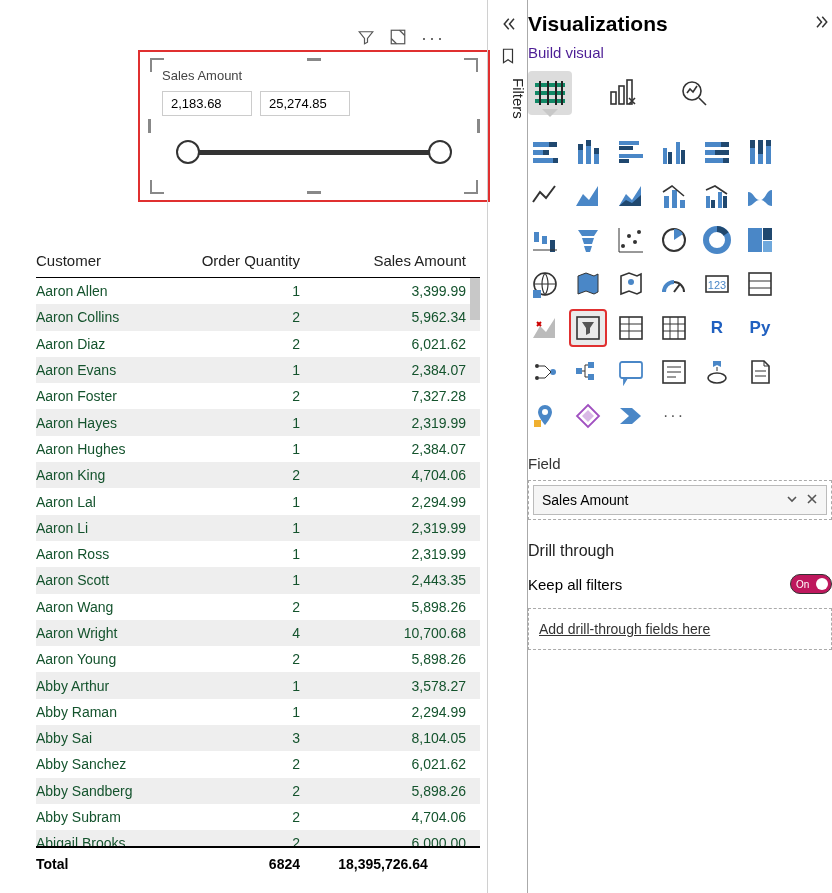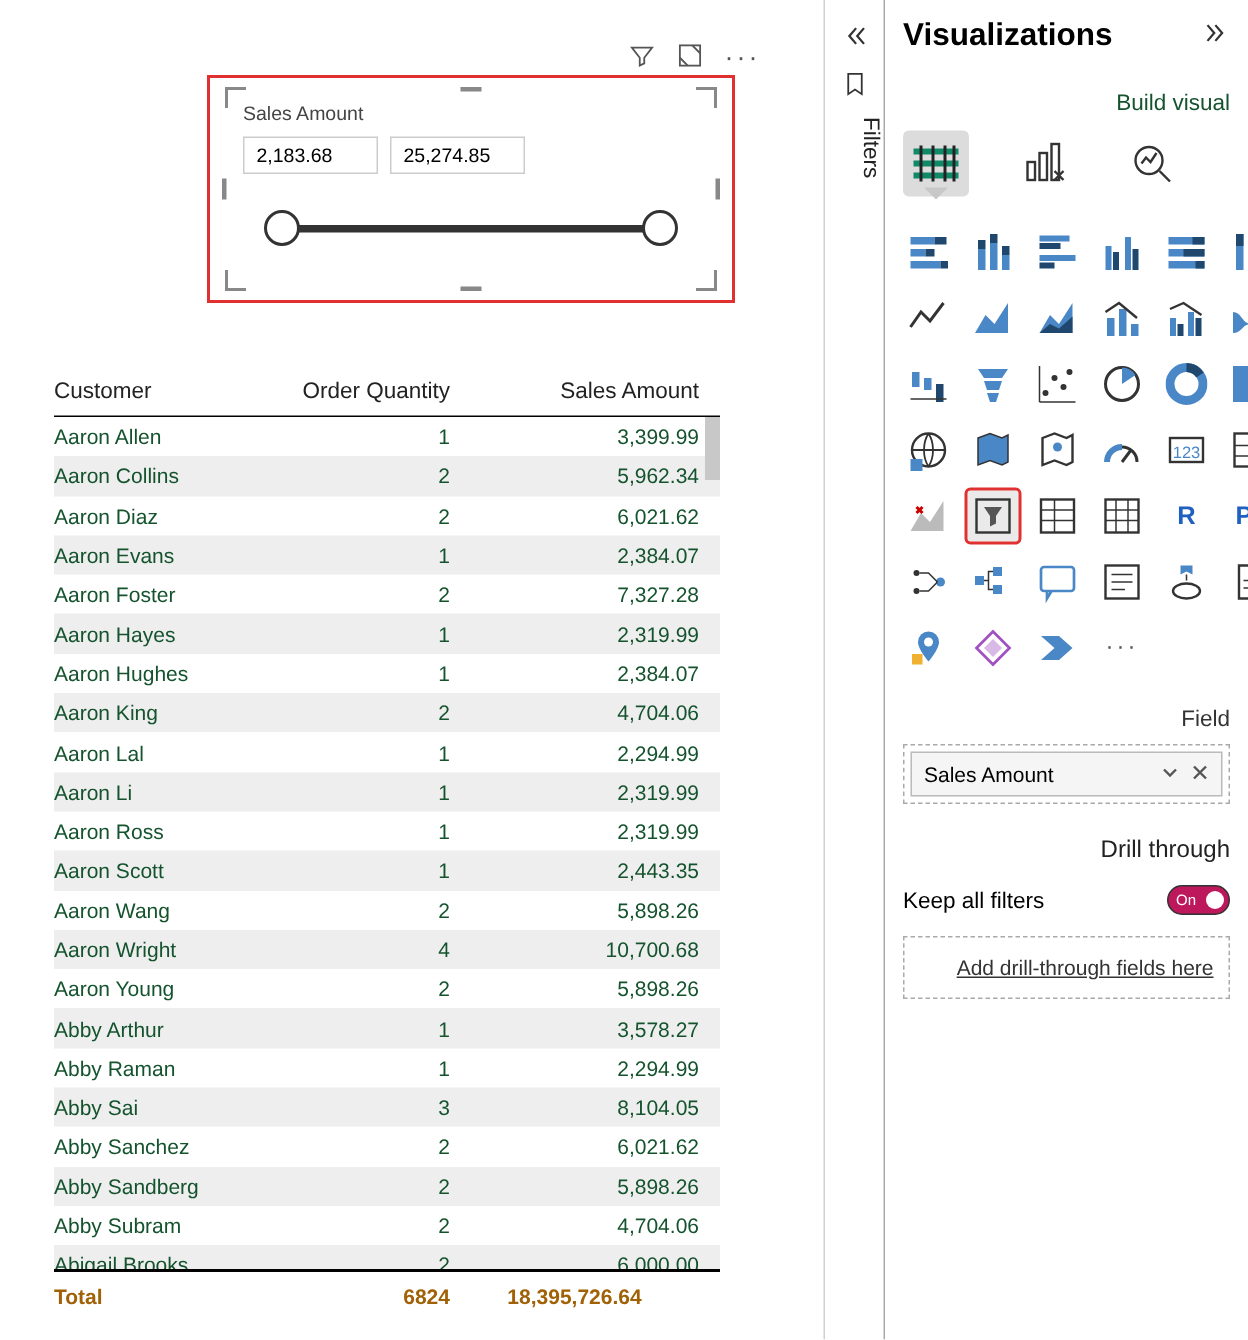--- a/index.html
+++ b/index.html
@@ -38,34 +38,34 @@
   .thead .c2 { flex: 0 0 114px; text-align: right; }
   .thead .c3 { flex: 1; text-align: right; padding-right: 14px; }
   .tbody { flex: 1; overflow: hidden; position: relative; }
   .trow { display: flex; font-size: 14px; color: #14532d; height: 26.3px; align-items: center; }
   .trow:nth-child(even) { background: #eee; }
   .trow .c1 { flex: 0 0 150px; }
   .trow .c2 { flex: 0 0 114px; text-align: right; }
   .trow .c3 { flex: 1; text-align: right; padding-right: 14px; }
   .scroll-track { position: absolute; top: 0; right: 0; width: 10px; height: 100%; }
   .scroll-thumb { position: absolute; right: 0; top: 0; width: 10px; height: 42px; background: #c8c8c8; }
-  .tfoot { display: flex; font-size: 14px; font-weight: 700; color: #a16207; border-top: 2px solid #000; padding: 8px 0 0; }
+  .tfoot { display: flex; font-size: 14px; font-weight: 700; color: #000000; border-top: 2px solid #000; padding: 8px 0 0; }
   .tfoot .c1 { flex: 0 0 150px; }
   .tfoot .c2 { flex: 0 0 114px; text-align: right; }
   .tfoot .c3 { flex: 1; text-align: center; padding-right: 14px; }
 
   
   .side-rail { width: 40px; border-left: 1px solid #d0d0d0; position: relative; padding-top: 8px; }
   .rail-btn { width: 40px; height: 32px; display: flex; align-items: center; justify-content: center; cursor: pointer; color: #333; }
   .rail-label { writing-mode: vertical-rl; font-size: 15px; color: #222; margin-top: 6px; text-align: center; width: 100%; }
 
-  .viz-pane { width: 243px; border-left: 1px solid #aaa; padding: 12px 12px; overflow: hidden; text-align: right; }
+  .viz-pane { width: 305px; border-left: 1px solid #aaa; padding: 12px 0; overflow: hidden; }
   .pane-head { display: flex; align-items: center; justify-content: space-between; }
   .pane-title { font-size: 21px; font-weight: 600; }
-  .sub { font-size: 15px; color: #14532d; margin-top: 24px; }
+  .sub { font-size: 15px; color: #4c1d95; margin-top: 8px; }
 
   .tabs { display: flex; gap: 28px; margin-top: 10px; position: relative; align-items: center; }
   .tab { width: 44px; height: 44px; display: flex; align-items: center; justify-content: center; border-radius: 4px; cursor: pointer; position: relative; }
   .tab.active { background: #dcdcdc; }
   .tab.active::after { content:""; position:absolute; bottom:-10px; left:50%; transform:translateX(-50%); width:0; height:0; border:8px solid transparent; border-top-color:#c8c8c8; }
   .tab svg, .ico svg { display:block; }
 
   .gallery { margin-top: 20px; display: grid; grid-template-columns: repeat(6, 34px); gap: 10px 9px; }
   .ico { width: 34px; height: 34px; display: flex; align-items: center; justify-content: center; cursor: pointer; border-radius: 2px; }
   .ico.selected { outline: 2px solid #e03030; outline-offset: 0; background:#eaeaea; }

